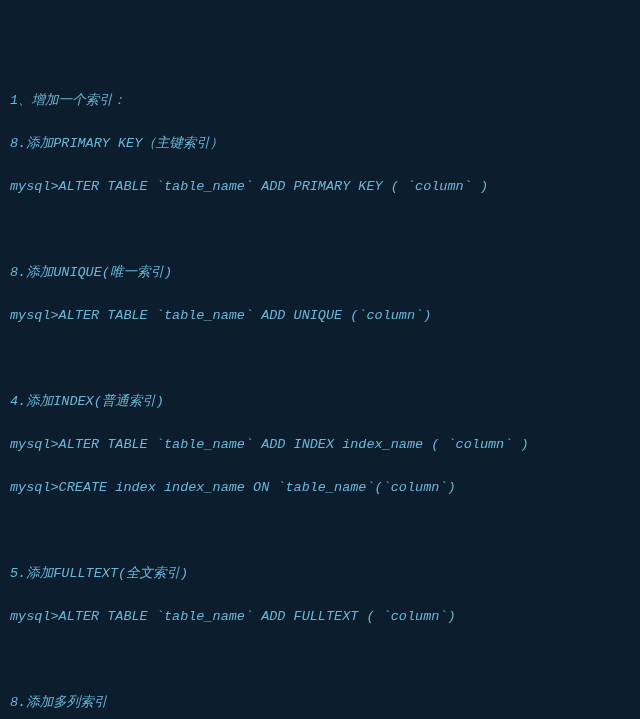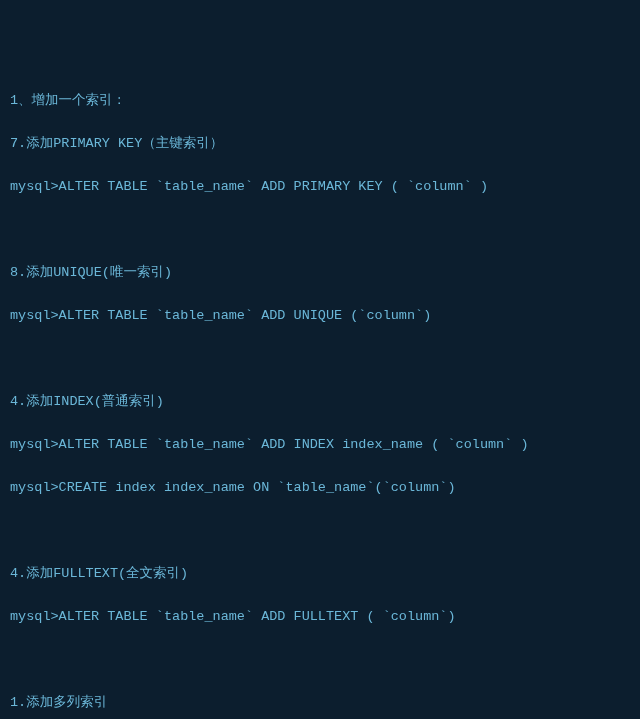--- a/index.html
+++ b/index.html
@@ -1,18 +1,19 @@
 <!DOCTYPE html>
 <html><head>
   <meta charset="utf-8">
   <style>
     * {
       margin: 0;
       padding: 0;
       box-sizing: border-box;
+      font-style: italic;
     }
     body {
       background-color: #0c1e2e;
       color: #6bb7d8;
       font-family: "Courier New", Consolas, monospace;
       font-size: 13.5px;
       line-height: 21.5px;
       padding: 4px 10px;
       width: 640px;
       white-space: pre;
@@ -23,34 +24,34 @@
     .blank {
       height: 21.5px;
     }
   </style>
 </head>
 <body>
 
 
 
 <span class="line">1、增加一个索引：</span>
-<span class="line">7.添加PRIMARY KEY（主键索引）</span>
+<span class="line">8.添加PRIMARY KEY（主键索引）</span>
 <span class="line">mysql&gt;ALTER TABLE `table_name` ADD PRIMARY KEY ( `column` )</span>
 <div class="blank"></div>
 <span class="line">8.添加UNIQUE(唯一索引)</span>
 <span class="line">mysql&gt;ALTER TABLE `table_name` ADD UNIQUE (`column`)</span>
 <div class="blank"></div>
 <span class="line">4.添加INDEX(普通索引)</span>
 <span class="line">mysql&gt;ALTER TABLE `table_name` ADD INDEX index_name ( `column` )</span>
 <span class="line">mysql&gt;CREATE index index_name ON `table_name`(`column`)</span>
 <div class="blank"></div>
-<span class="line">4.添加FULLTEXT(全文索引)</span>
+<span class="line">5.添加FULLTEXT(全文索引)</span>
 <span class="line">mysql&gt;ALTER TABLE `table_name` ADD FULLTEXT ( `column`)</span>
 <div class="blank"></div>
-<span class="line">1.添加多列索引</span>
+<span class="line">8.添加多列索引</span>
 
 
 
 
 
 
 
 
 
 

